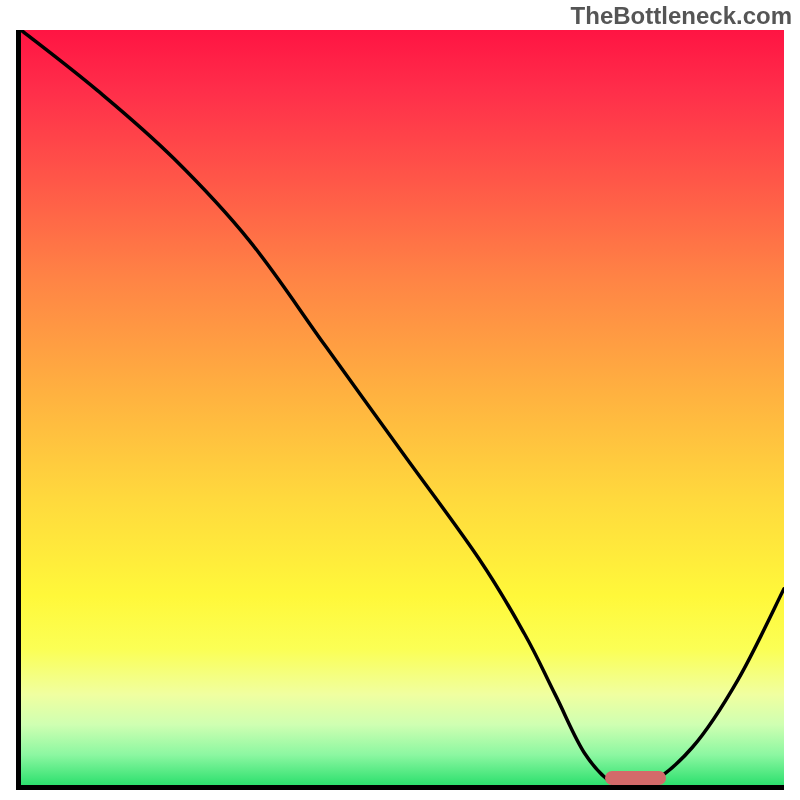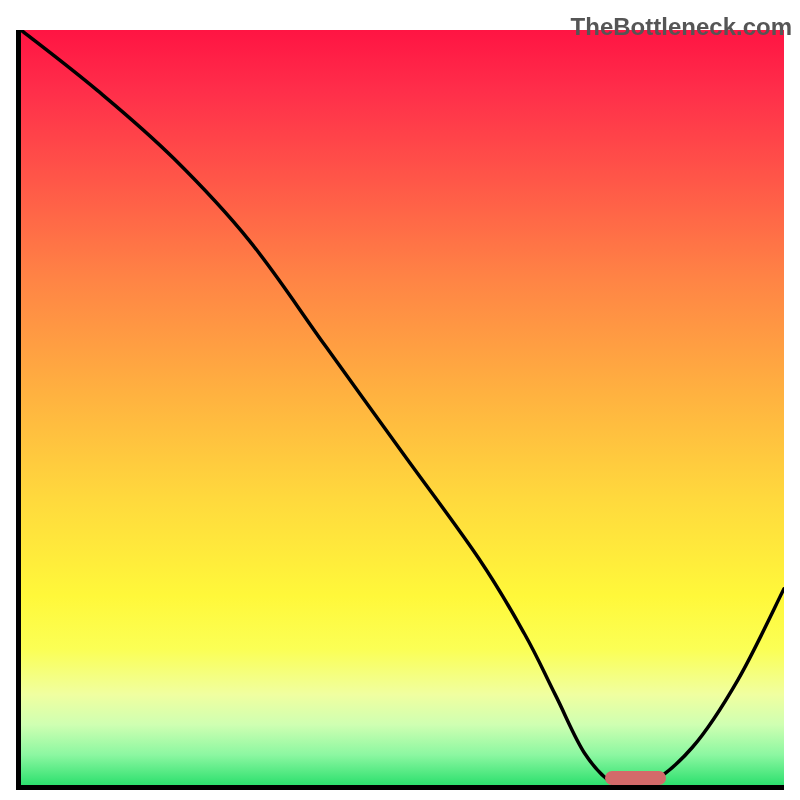--- a/index.html
+++ b/index.html
@@ -4,21 +4,21 @@
 <style>
   * { margin: 0; padding: 0; box-sizing: border-box; }
   html, body { width: 800px; height: 800px; overflow: hidden; background: #fff; }
   .chart-container {
     position: relative;
     width: 800px;
     height: 800px;
   }
   .watermark {
     position: absolute;
-    top: 13px;
+    top: 2px;
     right: 8px;
     font-family: Arial, Helvetica, sans-serif;
     font-size: 24px;
     font-weight: bold;
     color: #555;
     z-index: 10;
   }
   .plot-area {
     position: absolute;
     left: 16px;

